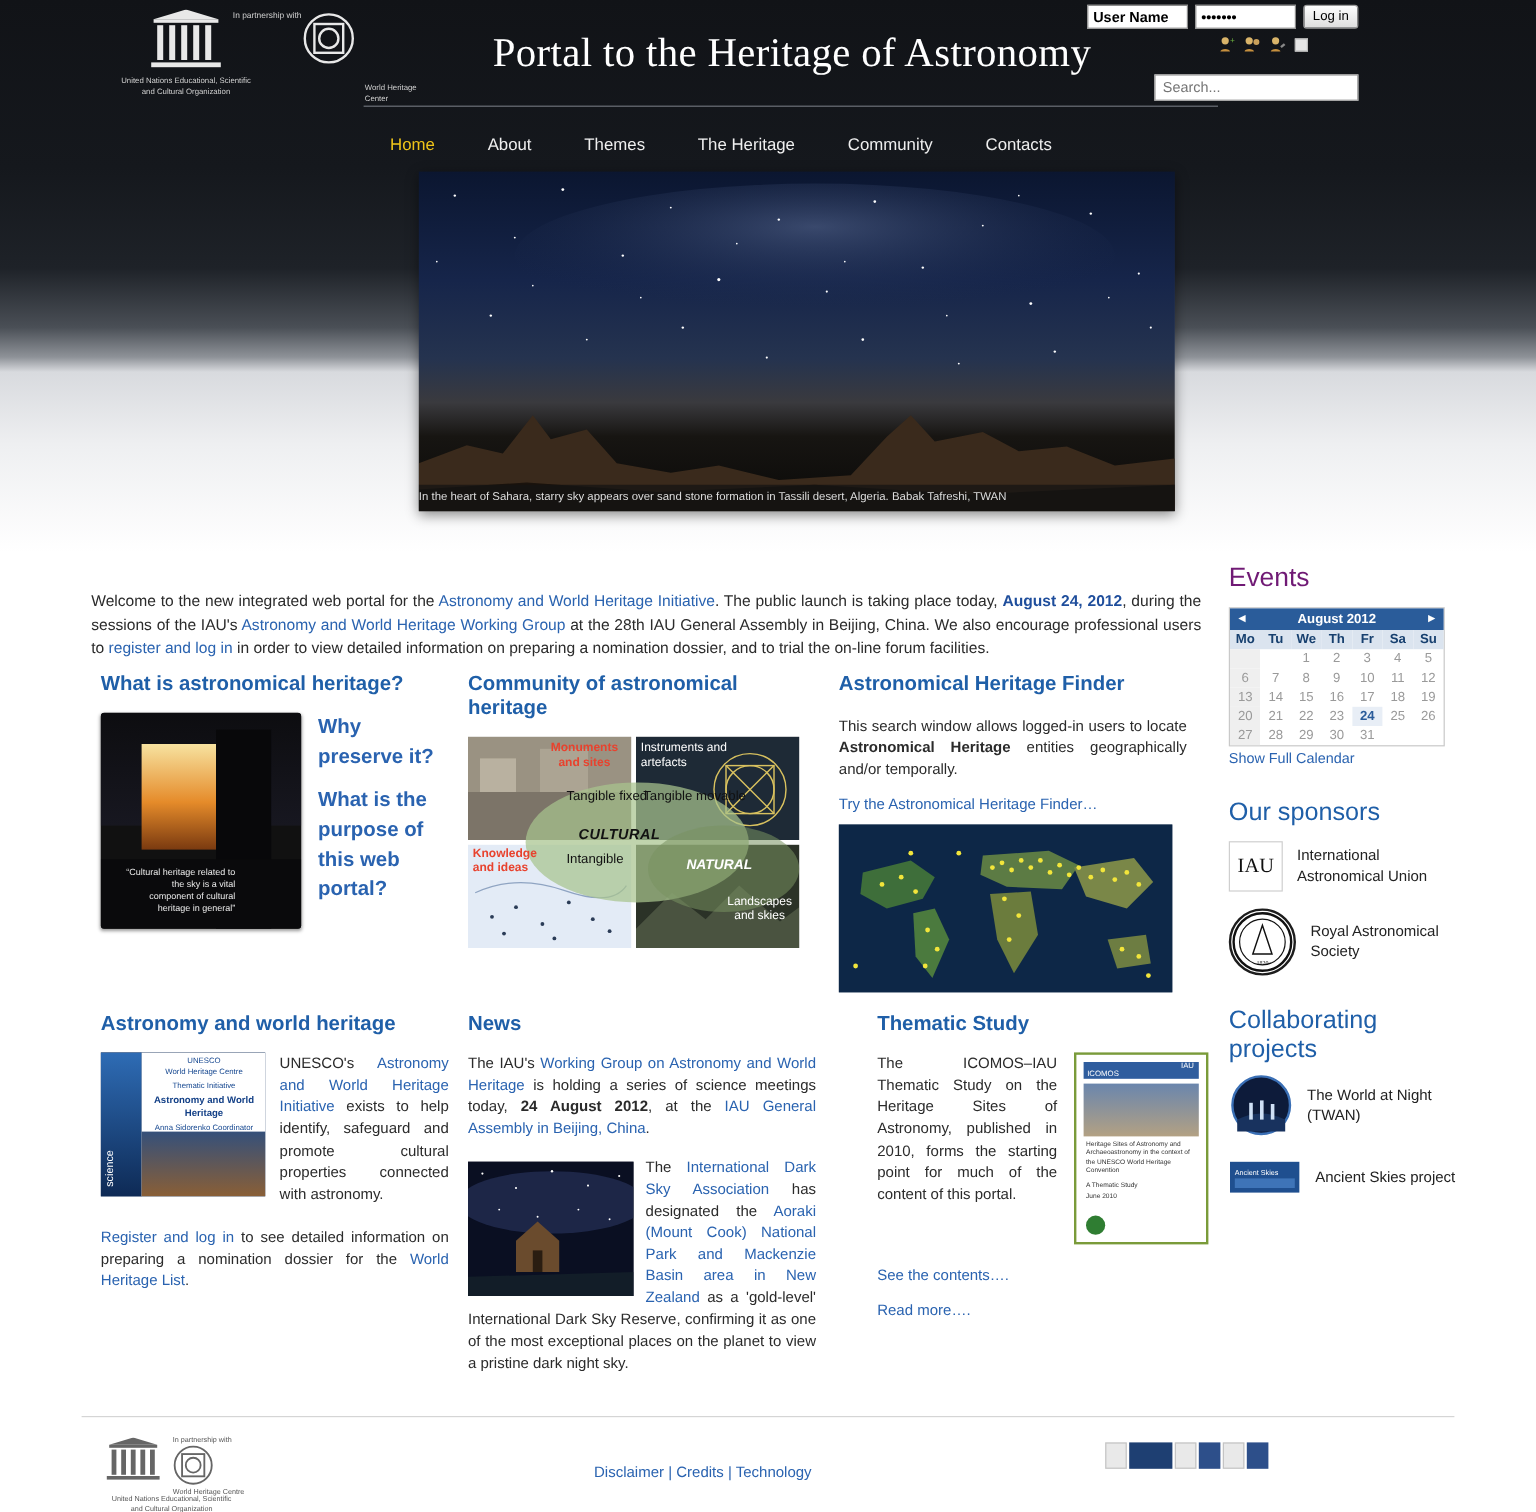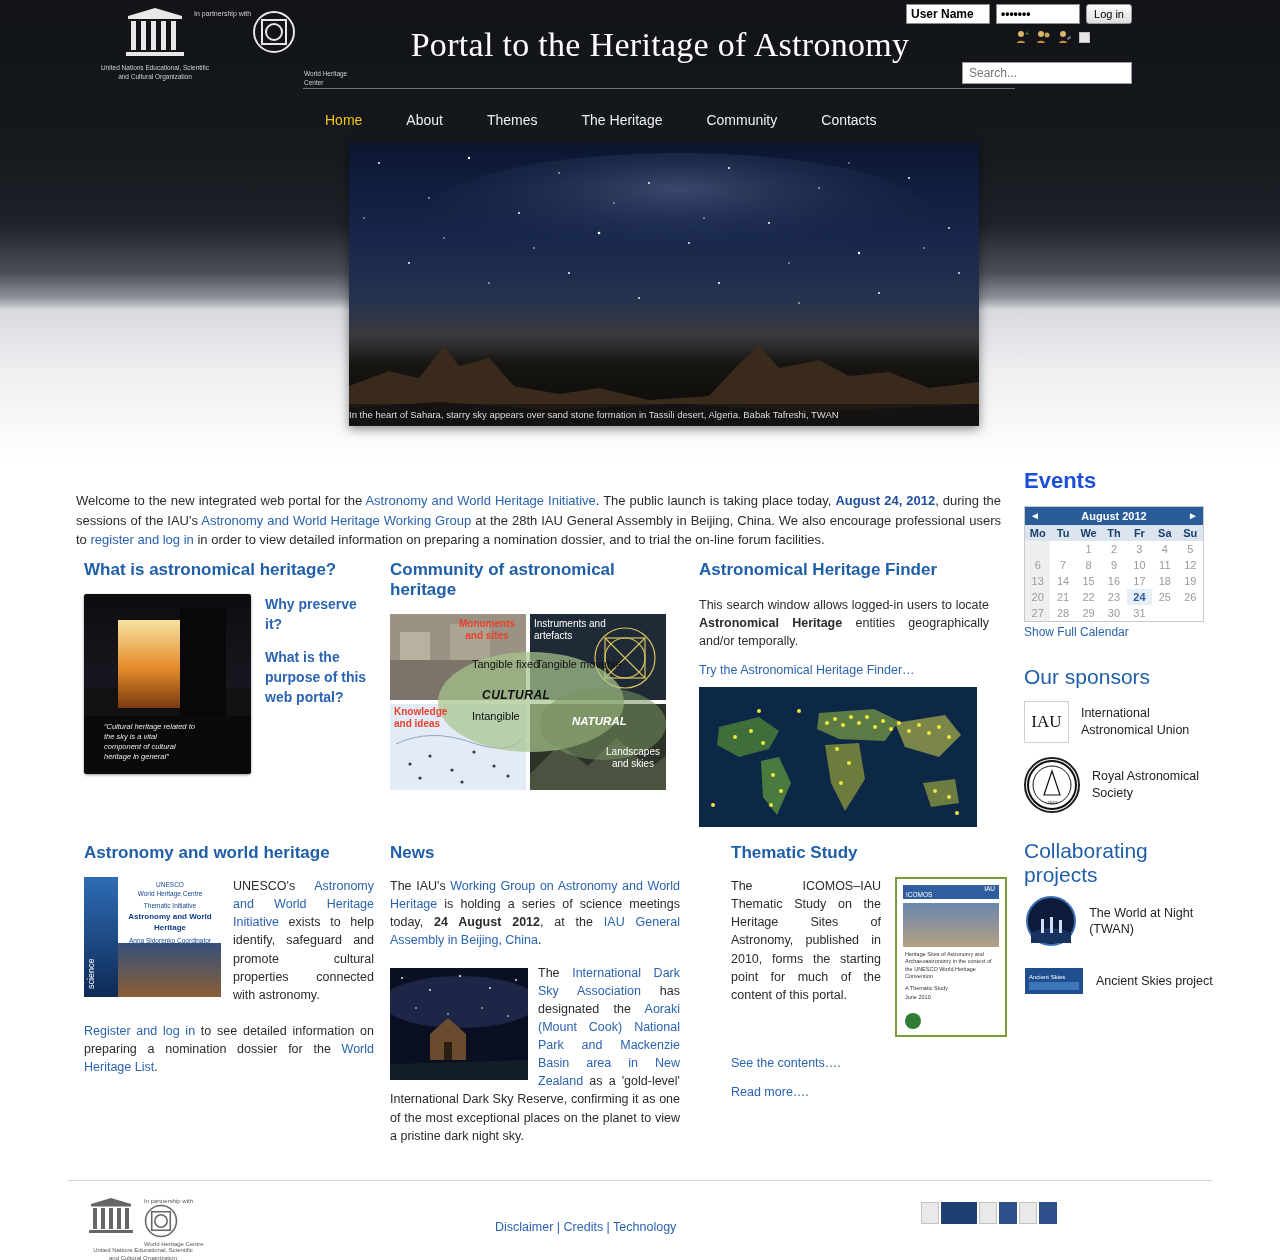--- a/index.html
+++ b/index.html
@@ -106,22 +106,22 @@
     width:167px; height:180px; background:#111; position:relative; border-radius:3px; overflow:hidden;
     box-shadow:0 1px 3px rgba(0,0,0,.4);
   }
   .monolith .sky { position:absolute; left:0; right:0; top:0; height:94px;
     background:linear-gradient(to bottom,#0d0d10,#171720); }
   .monolith .glow { position:absolute; left:34px; top:26px; width:72px; height:88px;
     background:linear-gradient(to bottom,#f7e2a0,#e58b2a 55%,#7a3a10 100%); }
   .monolith .stone { position:absolute; left:96px; top:14px; width:46px; height:166px; background:#08080a; }
   .monolith .ground { position:absolute; left:0; right:0; bottom:0; height:58px; background:#0a0a0c; }
   .monolith .cap { position:absolute; left:20px; bottom:12px; width:92px; color:#e9e9e9; font-size:7.5px;
-    line-height:1.35; text-align:left; font-style:italic;}
-  .why-links { width:104px; font-size:14px; line-height:1.45; }
+    line-height:1.35; text-align:right; }
+  .why-links { width:104px; font-size:17px; line-height:1.45; }
   .why-links a { color:#2a63b0; text-decoration:none; font-weight:bold; display:block; margin-bottom:12px;}
 
   
   .cats { position:relative; width:282px; height:180px; }
   .cats .tile { position:absolute; overflow:hidden; }
   .tile1 { left:0; top:0; width:136px; height:86px; background:linear-gradient(to bottom,#8d8577,#b6ae9c 40%,#6f6d66); }
   .tile2 { left:140px; top:0; width:136px; height:86px; background:#1e2a36; }
   .tile3 { left:0; top:90px; width:136px; height:86px; background:#dfe8f3; }
   .tile4 { left:140px; top:90px; width:136px; height:86px; background:#3b3f34; }
   .lbl { position:absolute; font-size:10px; line-height:1.15; font-weight:bold; }
@@ -161,21 +161,21 @@
   .ts-cover { width:112px; height:160px; border:2px solid #7a9b3a; background:#fff; position:relative; }
   .ts-top { position:absolute; left:6px; top:6px; right:6px; height:14px; background:#2f5d9e; }
   .ts-top span { color:#fff; font-size:6.5px; line-height:14px; padding-left:3px;}
   .ts-top i { color:#fff; font-size:6.5px; position:absolute; right:4px; font-style:normal;}
   .ts-img { position:absolute; left:6px; top:24px; right:6px; height:44px; background:linear-gradient(to bottom,#6a86ad,#b3a183);}
   .ts-text { position:absolute; left:8px; top:72px; right:8px; font-size:5.5px; color:#333; line-height:1.35;}
   .ts-foot { position:absolute; left:8px; bottom:6px; width:16px; height:16px; border-radius:50%; background:#2f7d32;}
 
   
   .side { position:absolute; left:1024px; top:468px; width:200px; }
-  h2.side-h { font-size:22px; color:#1d4ed8; font-weight:bold; margin:0 0 12px 0; }
+  h2.side-h { font-size:22px; color:#701a75; font-weight:normal; margin:0 0 12px 0; }
   h2.side-h2 { font-size:21px; color:#1f5fa8; font-weight:normal; margin:26px 0 12px 0; line-height:1.15;}
 
   .cal { width:180px; border:1px solid #c9c9c9; }
   .cal-head { background:#2a5c9a; color:#fff; font-size:11px; font-weight:bold; text-align:center;
     padding:3px 0; position:relative; }
   .cal-head .ar { position:absolute; top:3px; font-size:10px; }
   .cal table { border-collapse:collapse; width:100%; }
   .cal th { background:#dbe4ef; color:#17406f; font-size:11px; font-weight:bold; padding:2px 0; width:14.28%;
     text-align:center; }
   .cal td { font-size:11px; color:#9a9a9a; text-align:center; padding:2px 0; }

